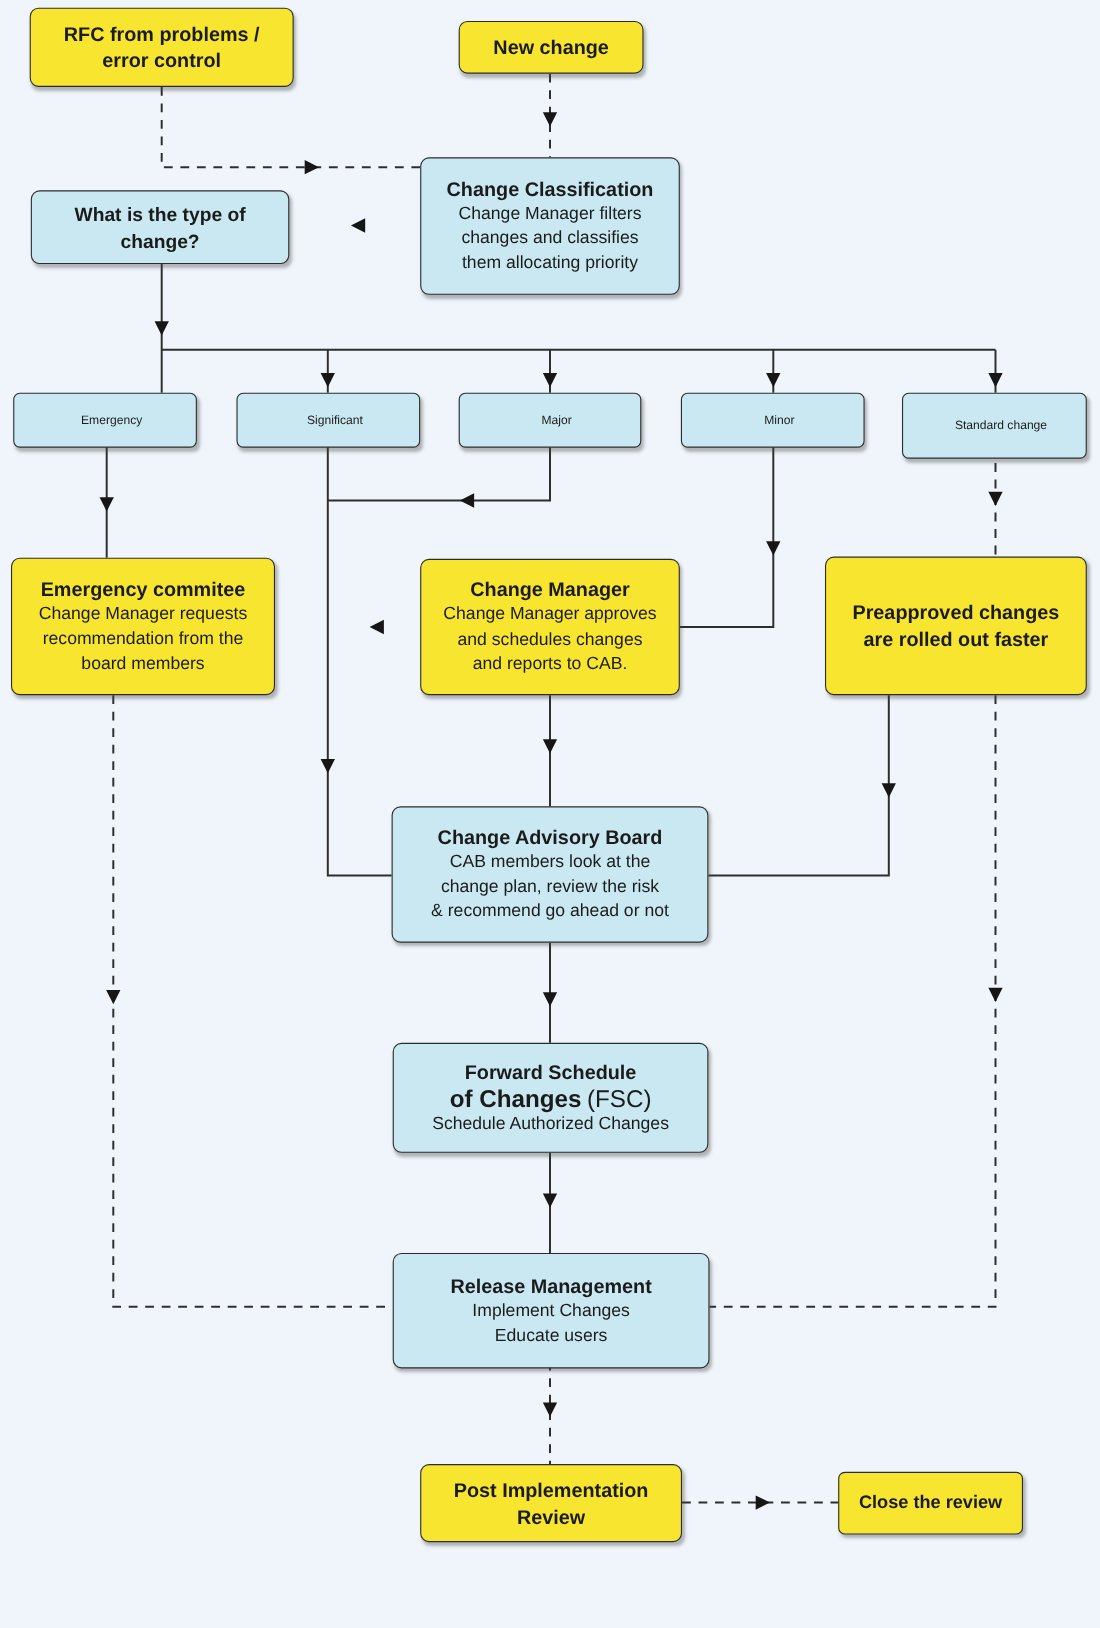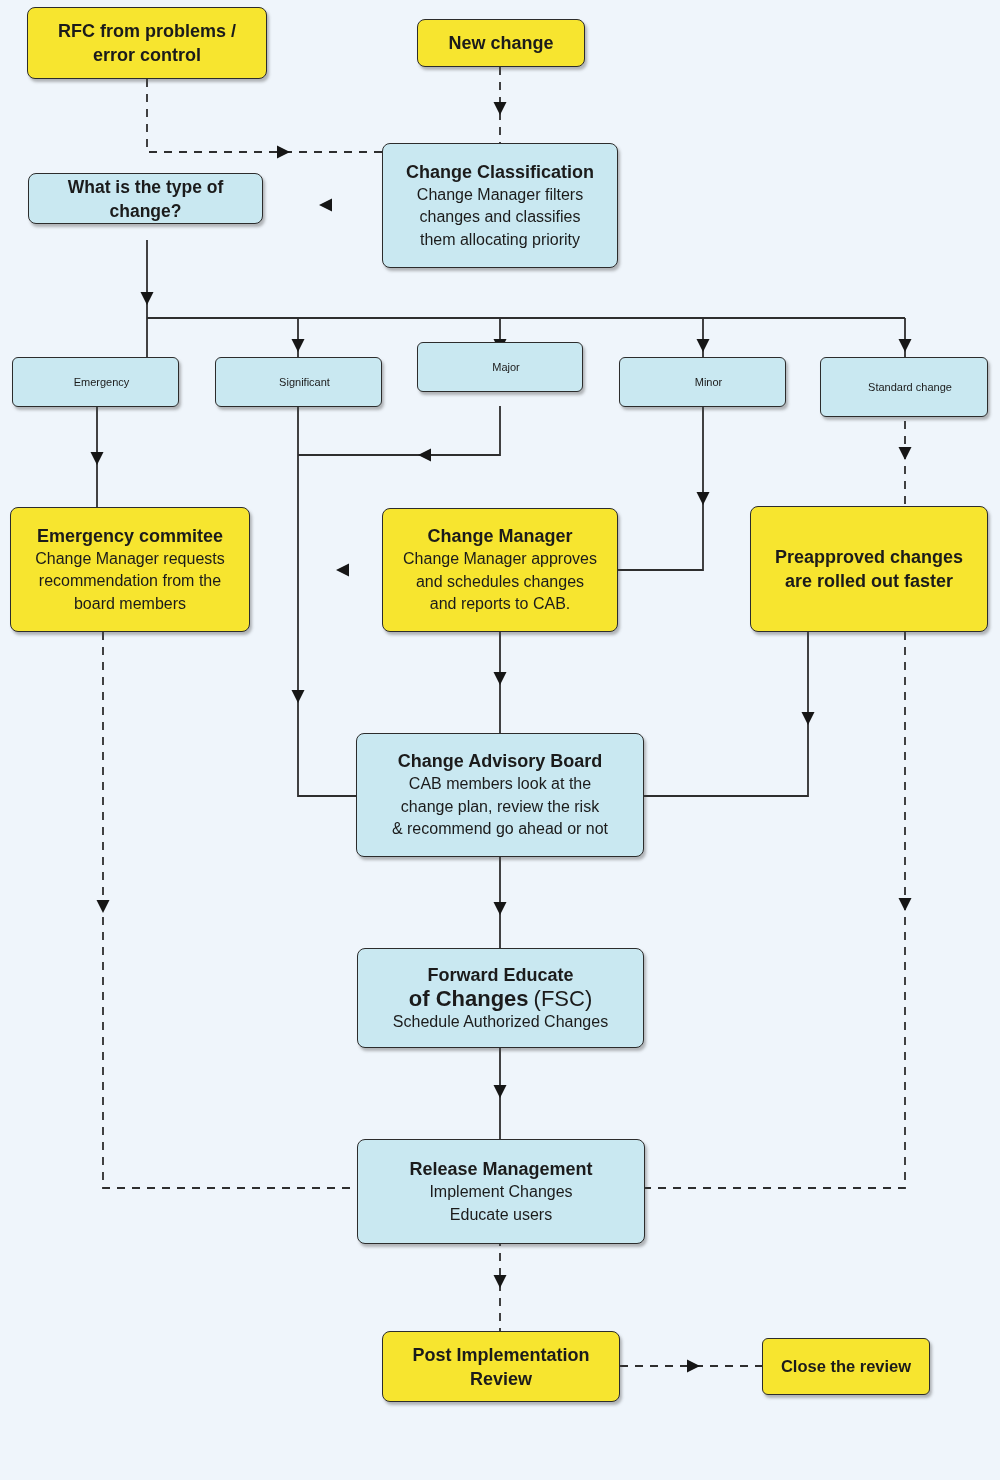--- a/index.html
+++ b/index.html
@@ -88,34 +88,34 @@
     <div class="t">New change</div>
   </div>
 
   <div class="node cyan" style="left:382px;top:143px;width:236px;height:125px;">
     <div class="t">Change Classification</div>
     <div class="b">Change Manager filters
 changes and classifies
 them allocating priority</div>
   </div>
 
-  <div class="node cyan" style="left:28px;top:173px;width:235px;height:51px;">
+  <div class="node cyan" style="left:28px;top:173px;width:235px;height:67px;">
     <div class="q">What is the type of
 change?</div>
   </div>
 
   <div class="node cyan" style="left:12px;top:357px;width:167px;height:50px;border-radius:6px;">
     <div class="lbl">Emergency</div>
   </div>
 
   <div class="node cyan" style="left:215px;top:357px;width:167px;height:50px;border-radius:6px;">
     <div class="lbl">Significant</div>
   </div>
 
-  <div class="node cyan" style="left:417px;top:342px;width:166px;height:50px;border-radius:6px;">
+  <div class="node cyan" style="left:417px;top:357px;width:166px;height:50px;border-radius:6px;">
     <div class="lbl">Major</div>
   </div>
 
   <div class="node cyan" style="left:619px;top:357px;width:167px;height:50px;border-radius:6px;text-align:center;">
     <div class="lbl">Minor</div>
   </div>
 
   <div class="node cyan" style="left:820px;top:357px;width:168px;height:60px;border-radius:6px;">
     <div class="lbl">Standard change</div>
   </div>
@@ -140,21 +140,21 @@
   </div>
 
   <div class="node cyan" style="left:356px;top:733px;width:288px;height:124px;">
     <div class="t">Change Advisory Board</div>
     <div class="b">CAB members look at the
 change plan, review the risk
 &amp; recommend go ahead or not</div>
   </div>
 
   <div class="node cyan" style="left:357px;top:948px;width:287px;height:100px;">
-    <div class="t">Forward Educate</div>
+    <div class="t">Forward Schedule</div>
     <div class="t-line"><span>of Changes</span><span class="reg">(FSC)</span></div>
     <div class="b">Schedule Authorized Changes</div>
   </div>
 
   <div class="node cyan" style="left:357px;top:1139px;width:288px;height:105px;">
     <div class="t">Release Management</div>
     <div class="b">Implement Changes
 Educate users</div>
   </div>
 

